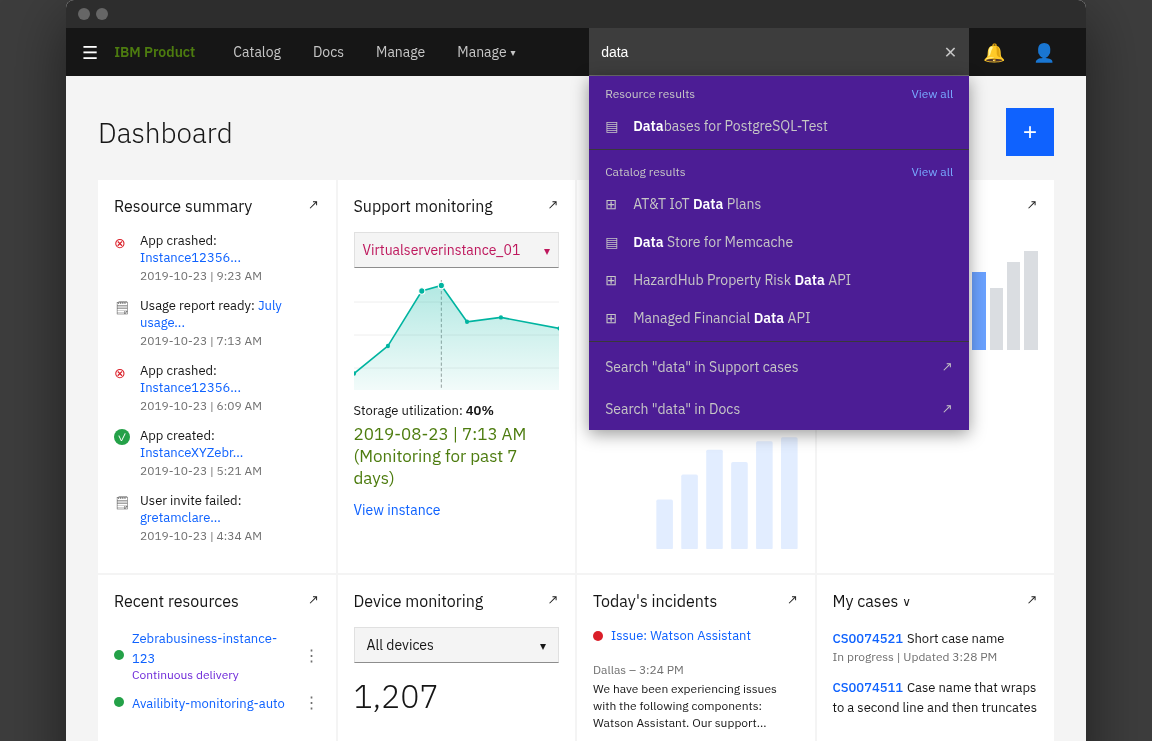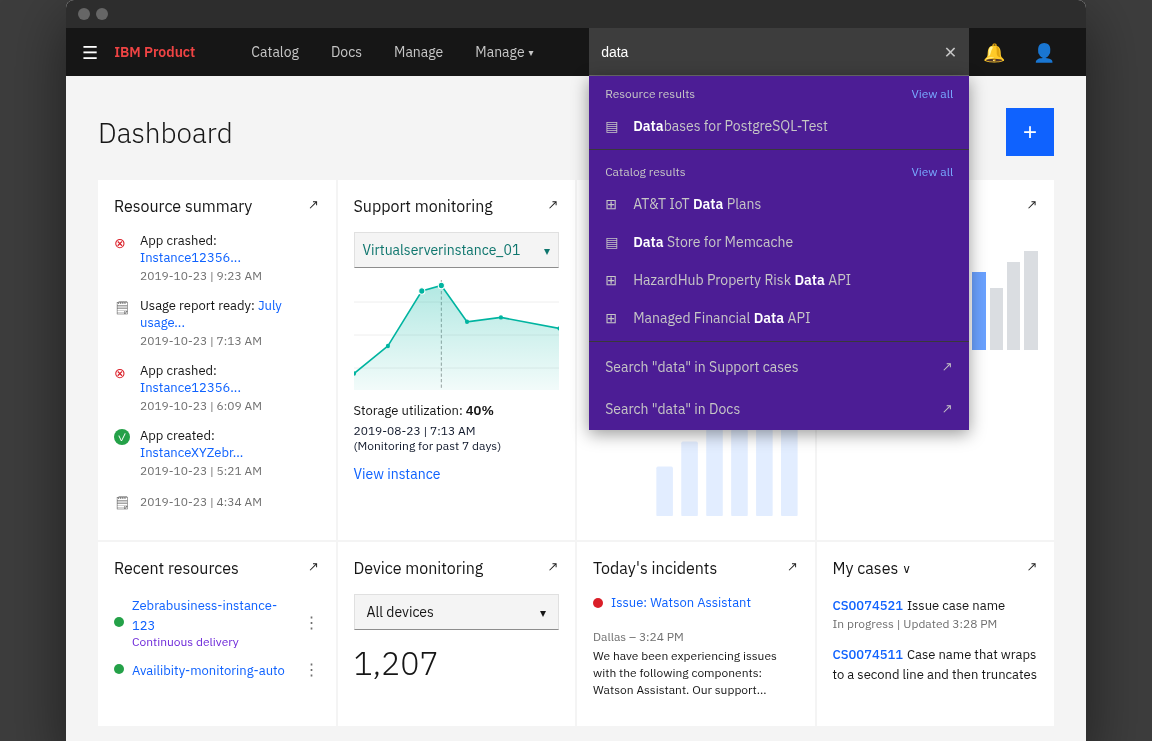--- a/index.html
+++ b/index.html
@@ -40,24 +40,24 @@
       position: relative;
       z-index: 100;
     }
     .nav-menu-icon {
       color: #fff;
       font-size: 18px;
       margin-right: 16px;
       cursor: pointer;
     }
     .nav-brand {
-      color: #ef4444;
+      color: #4d7c0f;
       font-size: 14px;
       font-weight: 600;
-      margin-right: 40px;
+      margin-right: 22px;
       white-space: nowrap;
     }
     .nav-links {
       display: flex;
       gap: 0;
       flex: 1;
     }
     .nav-link {
       color: #c6c6c6;
       font-size: 14px;
@@ -252,41 +252,41 @@
     .resource-link { color: #0f62fe; text-decoration: none; }
     .resource-time { font-size: 12px; color: #6f6f6f; margin-top: 2px; }
     
     .monitor-select {
       width: 100%;
       background: #f4f4f4;
       border: 1px solid #e0e0e0;
       border-bottom: 1px solid #8d8d8d;
       padding: 8px 8px;
       font-size: 14px;
-      color: #0f766e;
+      color: #be185d;
       cursor: pointer;
       display: flex;
       justify-content: space-between;
       align-items: center;
       margin-bottom: 12px;
     }
     .monitor-chart {
       width: 100%;
       height: 110px;
       position: relative;
       margin-bottom: 12px;
     }
     .monitor-stats {
       font-size: 13px;
       color: #161616;
     }
     .monitor-stats .percent {
       font-weight: 600;
     }
-    .monitor-time { font-size: 12px; color: #0f172a; margin-top: 4px; }
+    .monitor-time { font-size: 17px; color: #4d7c0f; margin-top: 4px; }
     .view-instance-link {
       color: #0f62fe;
       font-size: 14px;
       text-decoration: none;
       display: block;
       margin-top: 12px;
       cursor: pointer;
     }
     .usage-cost { font-size: 13px; color: #161616; }
     
@@ -484,20 +484,23 @@
             <div class="resource-text">
               App created: <a class="resource-link">InstanceXYZebr...</a>
             </div>
             <div class="resource-time">2019-10-23 | 5:21 AM</div>
           </div>
         </div>
 
         <div class="resource-item">
           <span class="resource-icon doc" style="font-size:13px;">🗒</span>
           <div>
+            <div class="resource-text">
+              User invite failed: <a class="resource-link">gretamclare...</a>
+            </div>
             <div class="resource-time">2019-10-23 | 4:34 AM</div>
           </div>
         </div>
       </div>
 
       <div class="card">
         <div class="card-header">
           <span class="card-title">Support monitoring</span>
           <span class="card-expand-icon">↗</span>
         </div>
@@ -648,21 +651,21 @@
           <div class="cases-header">
             <span class="cases-title">My cases</span>
             <span class="cases-chevron">∨</span>
           </div>
           <span class="card-expand-icon">↗</span>
         </div>
 
         <div class="case-item">
           <div>
             <a class="case-link">CS0074521</a>
-            <span class="case-desc"> <span>Issue case name</span></span>
+            <span class="case-desc"> <span>Short case name</span></span>
           </div>
           <div class="case-status">In progress | Updated 3:28 PM</div>
         </div>
 
         <div class="case-item">
           <div>
             <a class="case-link">CS0074511</a>
             <span class="case-desc"> <span>Case name that wraps to a second line and then truncates</span></span>
           </div>
         </div>

